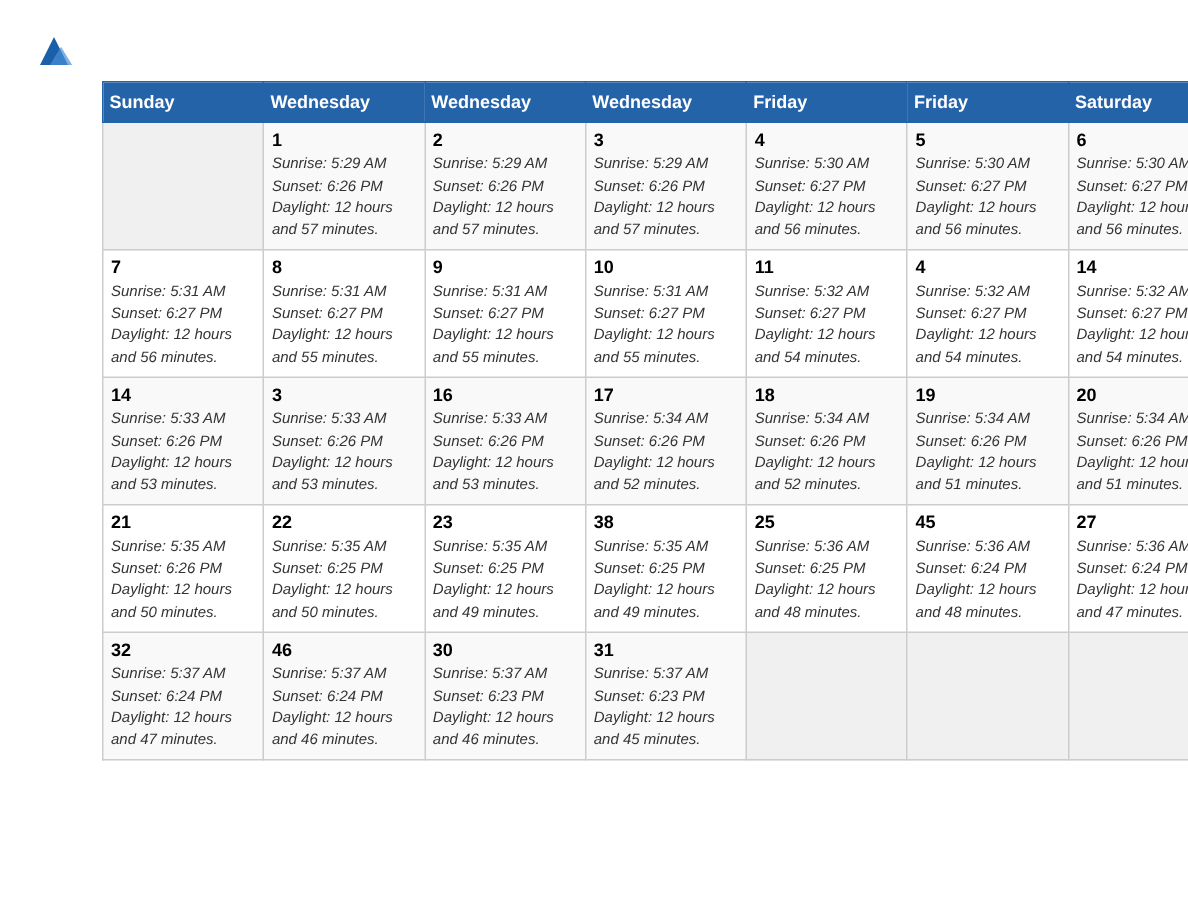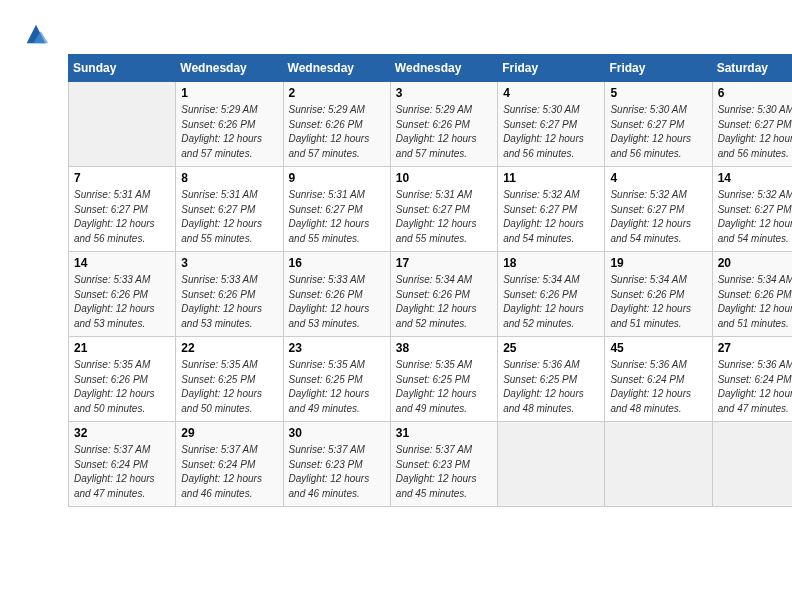--- a/index.html
+++ b/index.html
@@ -326,21 +326,21 @@
       </tr>
       <tr>
         <td>
           <span class="day-number">32</span>
           <div class="day-info" style="white-space: pre-line;">Sunrise: 5:37 AM
 Sunset: 6:24 PM
 Daylight: 12 hours
 and 47 minutes.</div>
         </td>
         <td>
-          <span class="day-number">29</span>
+          <span class="day-number">46</span>
           <div class="day-info" style="white-space: pre-line;">Sunrise: 5:37 AM
 Sunset: 6:24 PM
 Daylight: 12 hours
 and 46 minutes.</div>
         </td>
         <td>
           <span class="day-number">30</span>
           <div class="day-info" style="white-space: pre-line;">Sunrise: 5:37 AM
 Sunset: 6:23 PM
 Daylight: 12 hours

